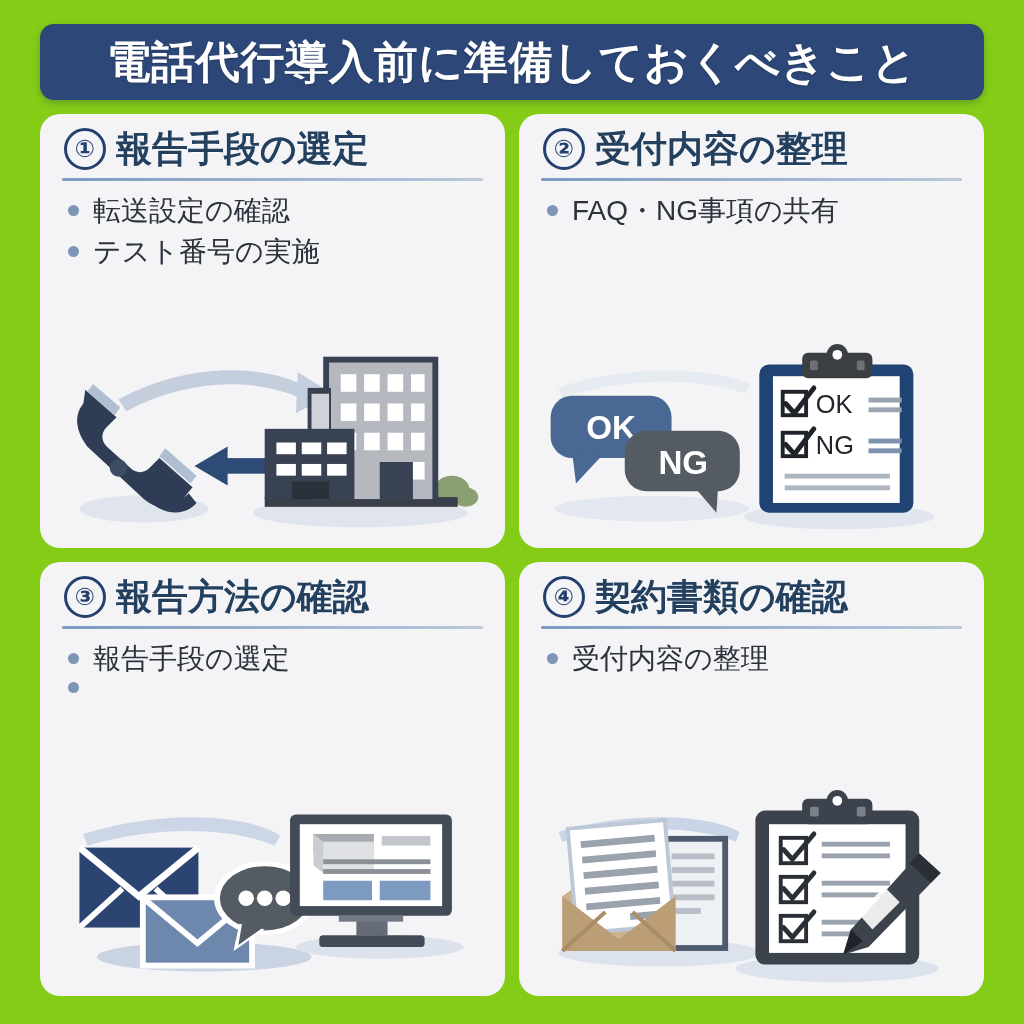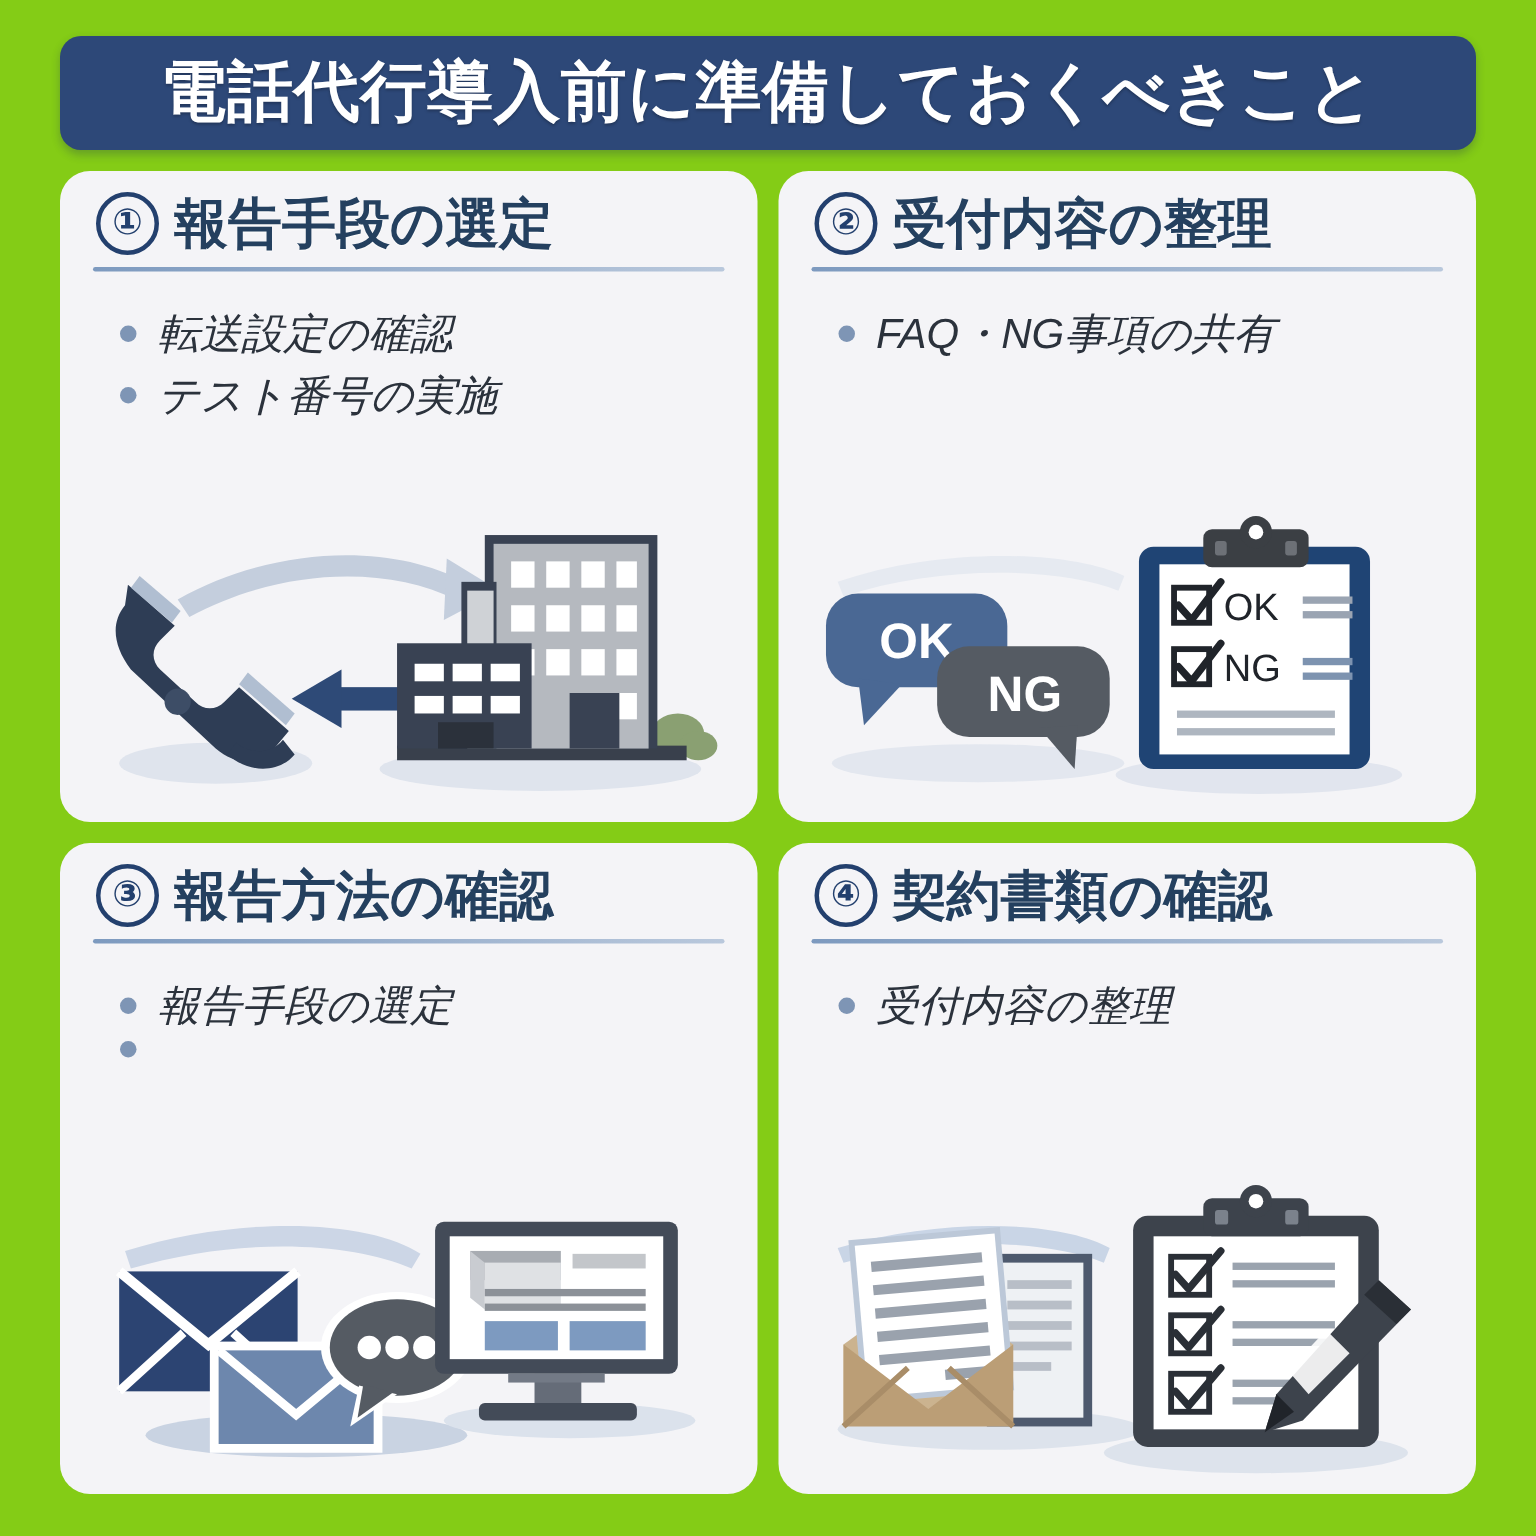--- a/index.html
+++ b/index.html
@@ -92,23 +92,22 @@
     white-space: nowrap;
     text-shadow: 0 1px 1px rgba(255,255,255,.85);
   }
   .divider {
     height: 3px;
     border-radius: 2px;
     margin: 8px 4px 6px 4px;
   }
   .bullets {
     list-style: none;
-    margin: 16px;
+    margin: 4px;
     padding: 2px 0 0 6px;
-    font-style: italic;
   }
   .bullets li {
     display: flex;
     align-items: center;
     gap: 14px;
     margin-bottom: 6px;
     color: #2b323c;
     font-size: 28px;
     line-height: 1.25;
     white-space: nowrap;

